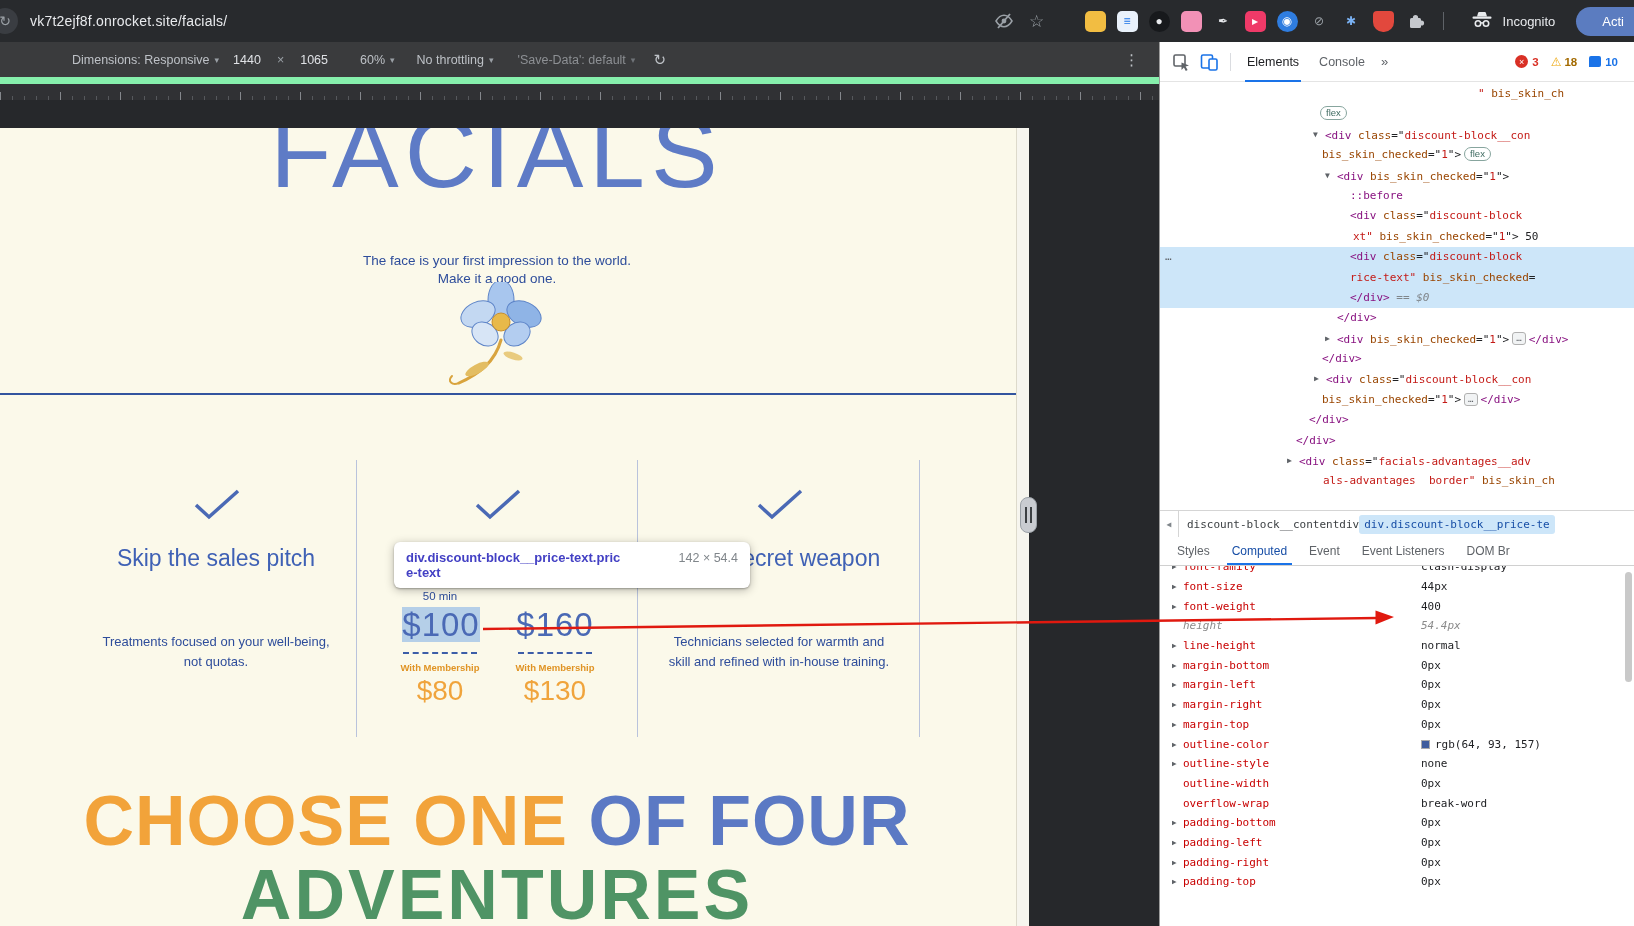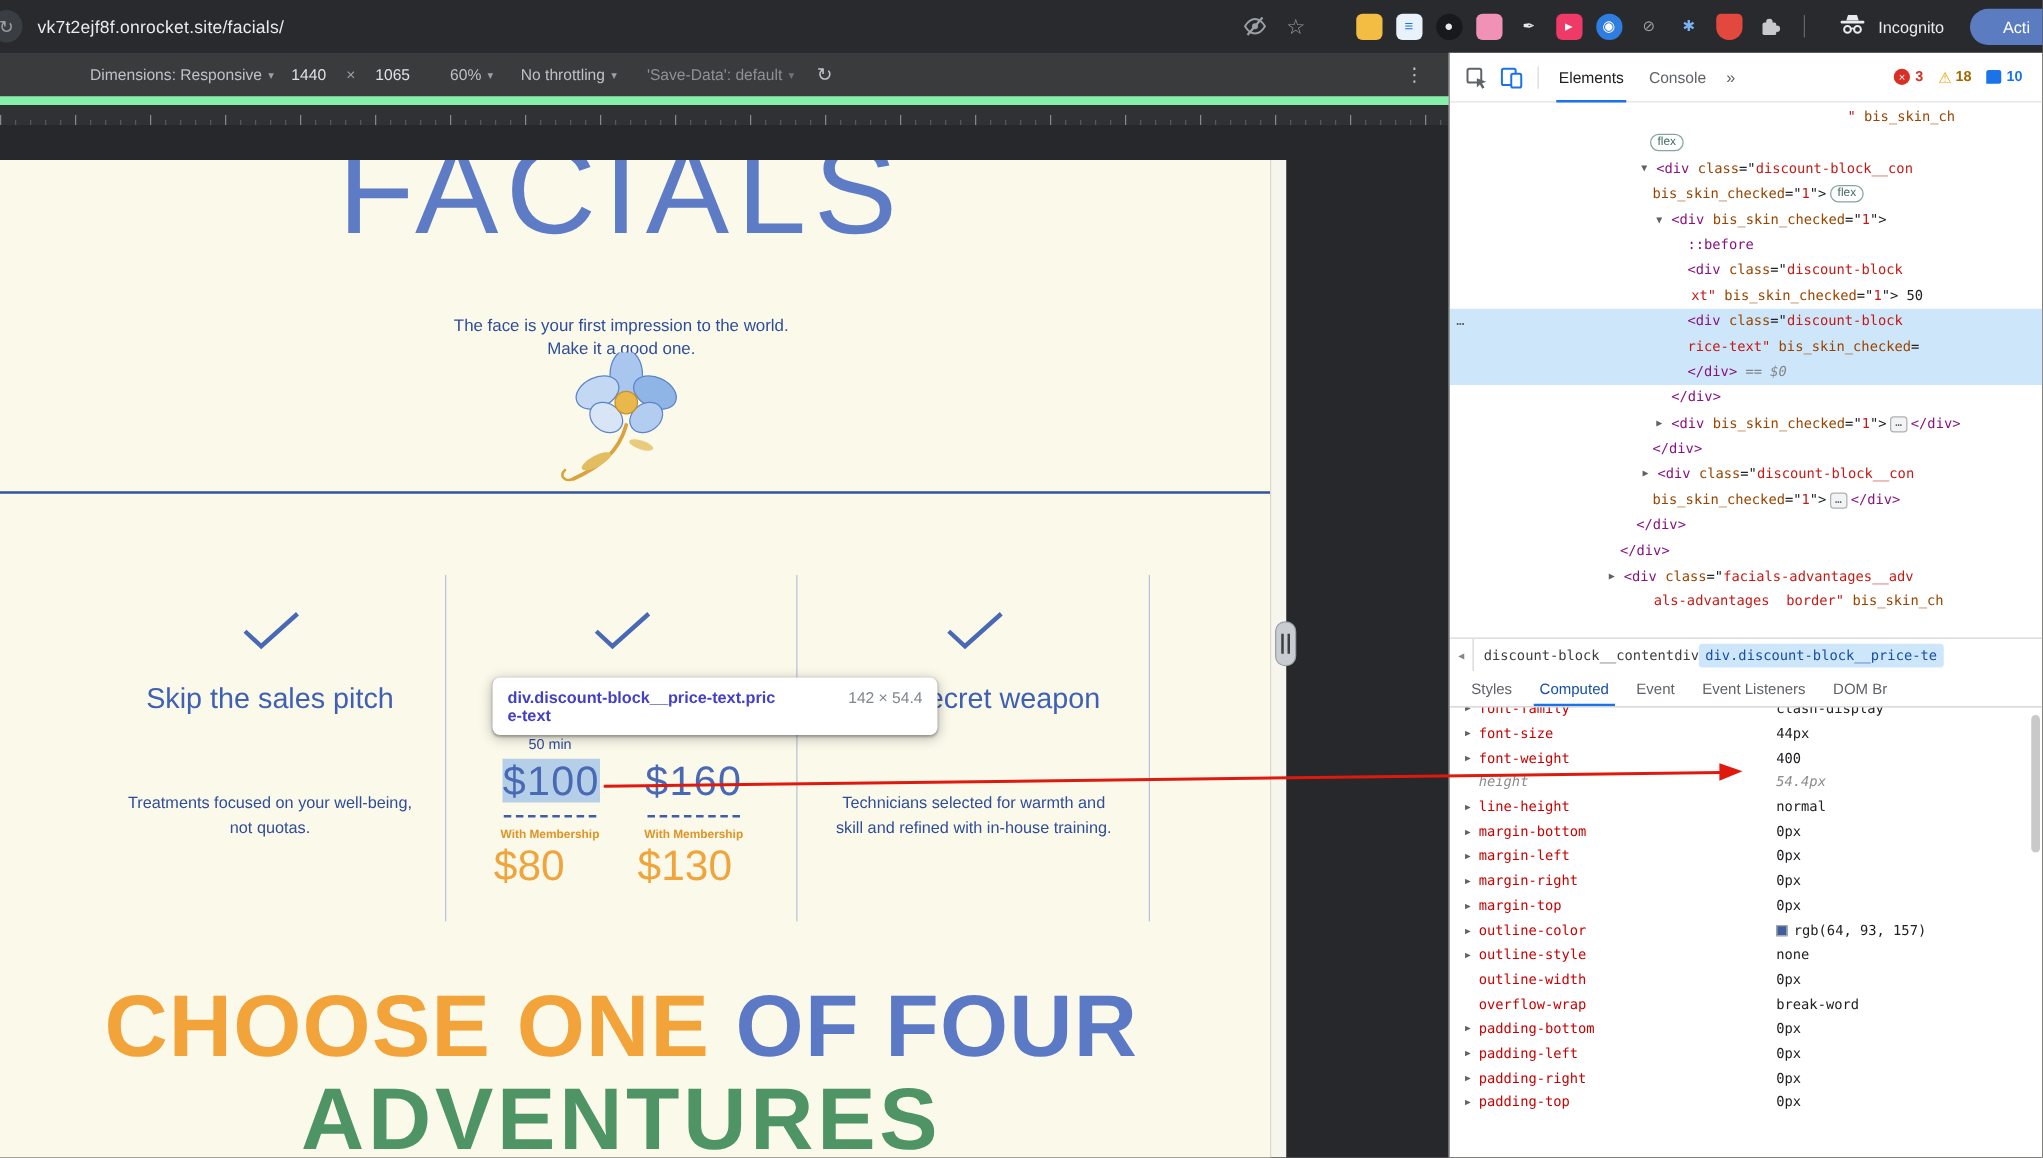--- a/index.html
+++ b/index.html
@@ -64,21 +64,21 @@
   .b3{left:629px;top:504px}
   .dur{position:absolute;width:80px;text-align:center;font-size:11.5px;font-weight:500;color:#2e4d9b}
   .d1{left:400px;top:462px}.d2{left:515px;top:446px}
   .price-hl{position:absolute;left:402px;top:479px;width:78px;height:35px;background:rgba(112,165,230,.5)}
   .price{position:absolute;width:84px;text-align:center;font-size:33px;line-height:1.05;font-weight:500;color:#4a69b5;letter-spacing:1px}
   .p1{left:399px;top:480px}.p2{left:513px;top:480px}
   .dash{position:absolute;top:524px;width:74px;border-top:2px dashed #3c5da8}
   .dsh1{left:403px}.dsh2{left:518px}
   .mem{position:absolute;width:88px;text-align:center;font-size:9.5px;font-weight:700;color:#e09425}
   .m1{left:396px;top:534px}.m2{left:511px;top:534px}
-  .mprice{position:absolute;width:90px;text-align:left;font-size:34px;line-height:1.05;font-weight:500;color:#f0a43c}
+  .mprice{position:absolute;width:90px;text-align:center;font-size:28px;line-height:1.05;font-weight:500;color:#f0a43c}
   .mp1{left:395px;top:548px}.mp2{left:510px;top:548px}
   .cta1{position:absolute;top:658px;left:0;width:100%;text-align:center;font-size:70px;font-weight:600;line-height:1;letter-spacing:1px}
   .cta1 .o{color:#f2a33a}.cta1 .b{color:#5b79c4}
   .cta2{position:absolute;top:732px;left:0;width:100%;text-align:center;font-size:70px;font-weight:600;line-height:1;color:#4f9465;letter-spacing:3px}
 
   
   #tooltip{position:absolute;left:394px;top:414px;width:356px;background:#fff;border-radius:6px;box-shadow:0 1px 2px rgba(0,0,0,.28),0 2px 10px rgba(0,0,0,.28);padding:8px 12px;z-index:30;font-size:13px}
   .tt-row{display:flex;align-items:center}
   .tt-sel{color:#4340c4;font-weight:700;font-size:13px}
   .tt-dim{margin-left:auto;color:#80868b;font-size:12.5px;white-space:nowrap;padding-left:16px;font-weight:400}

